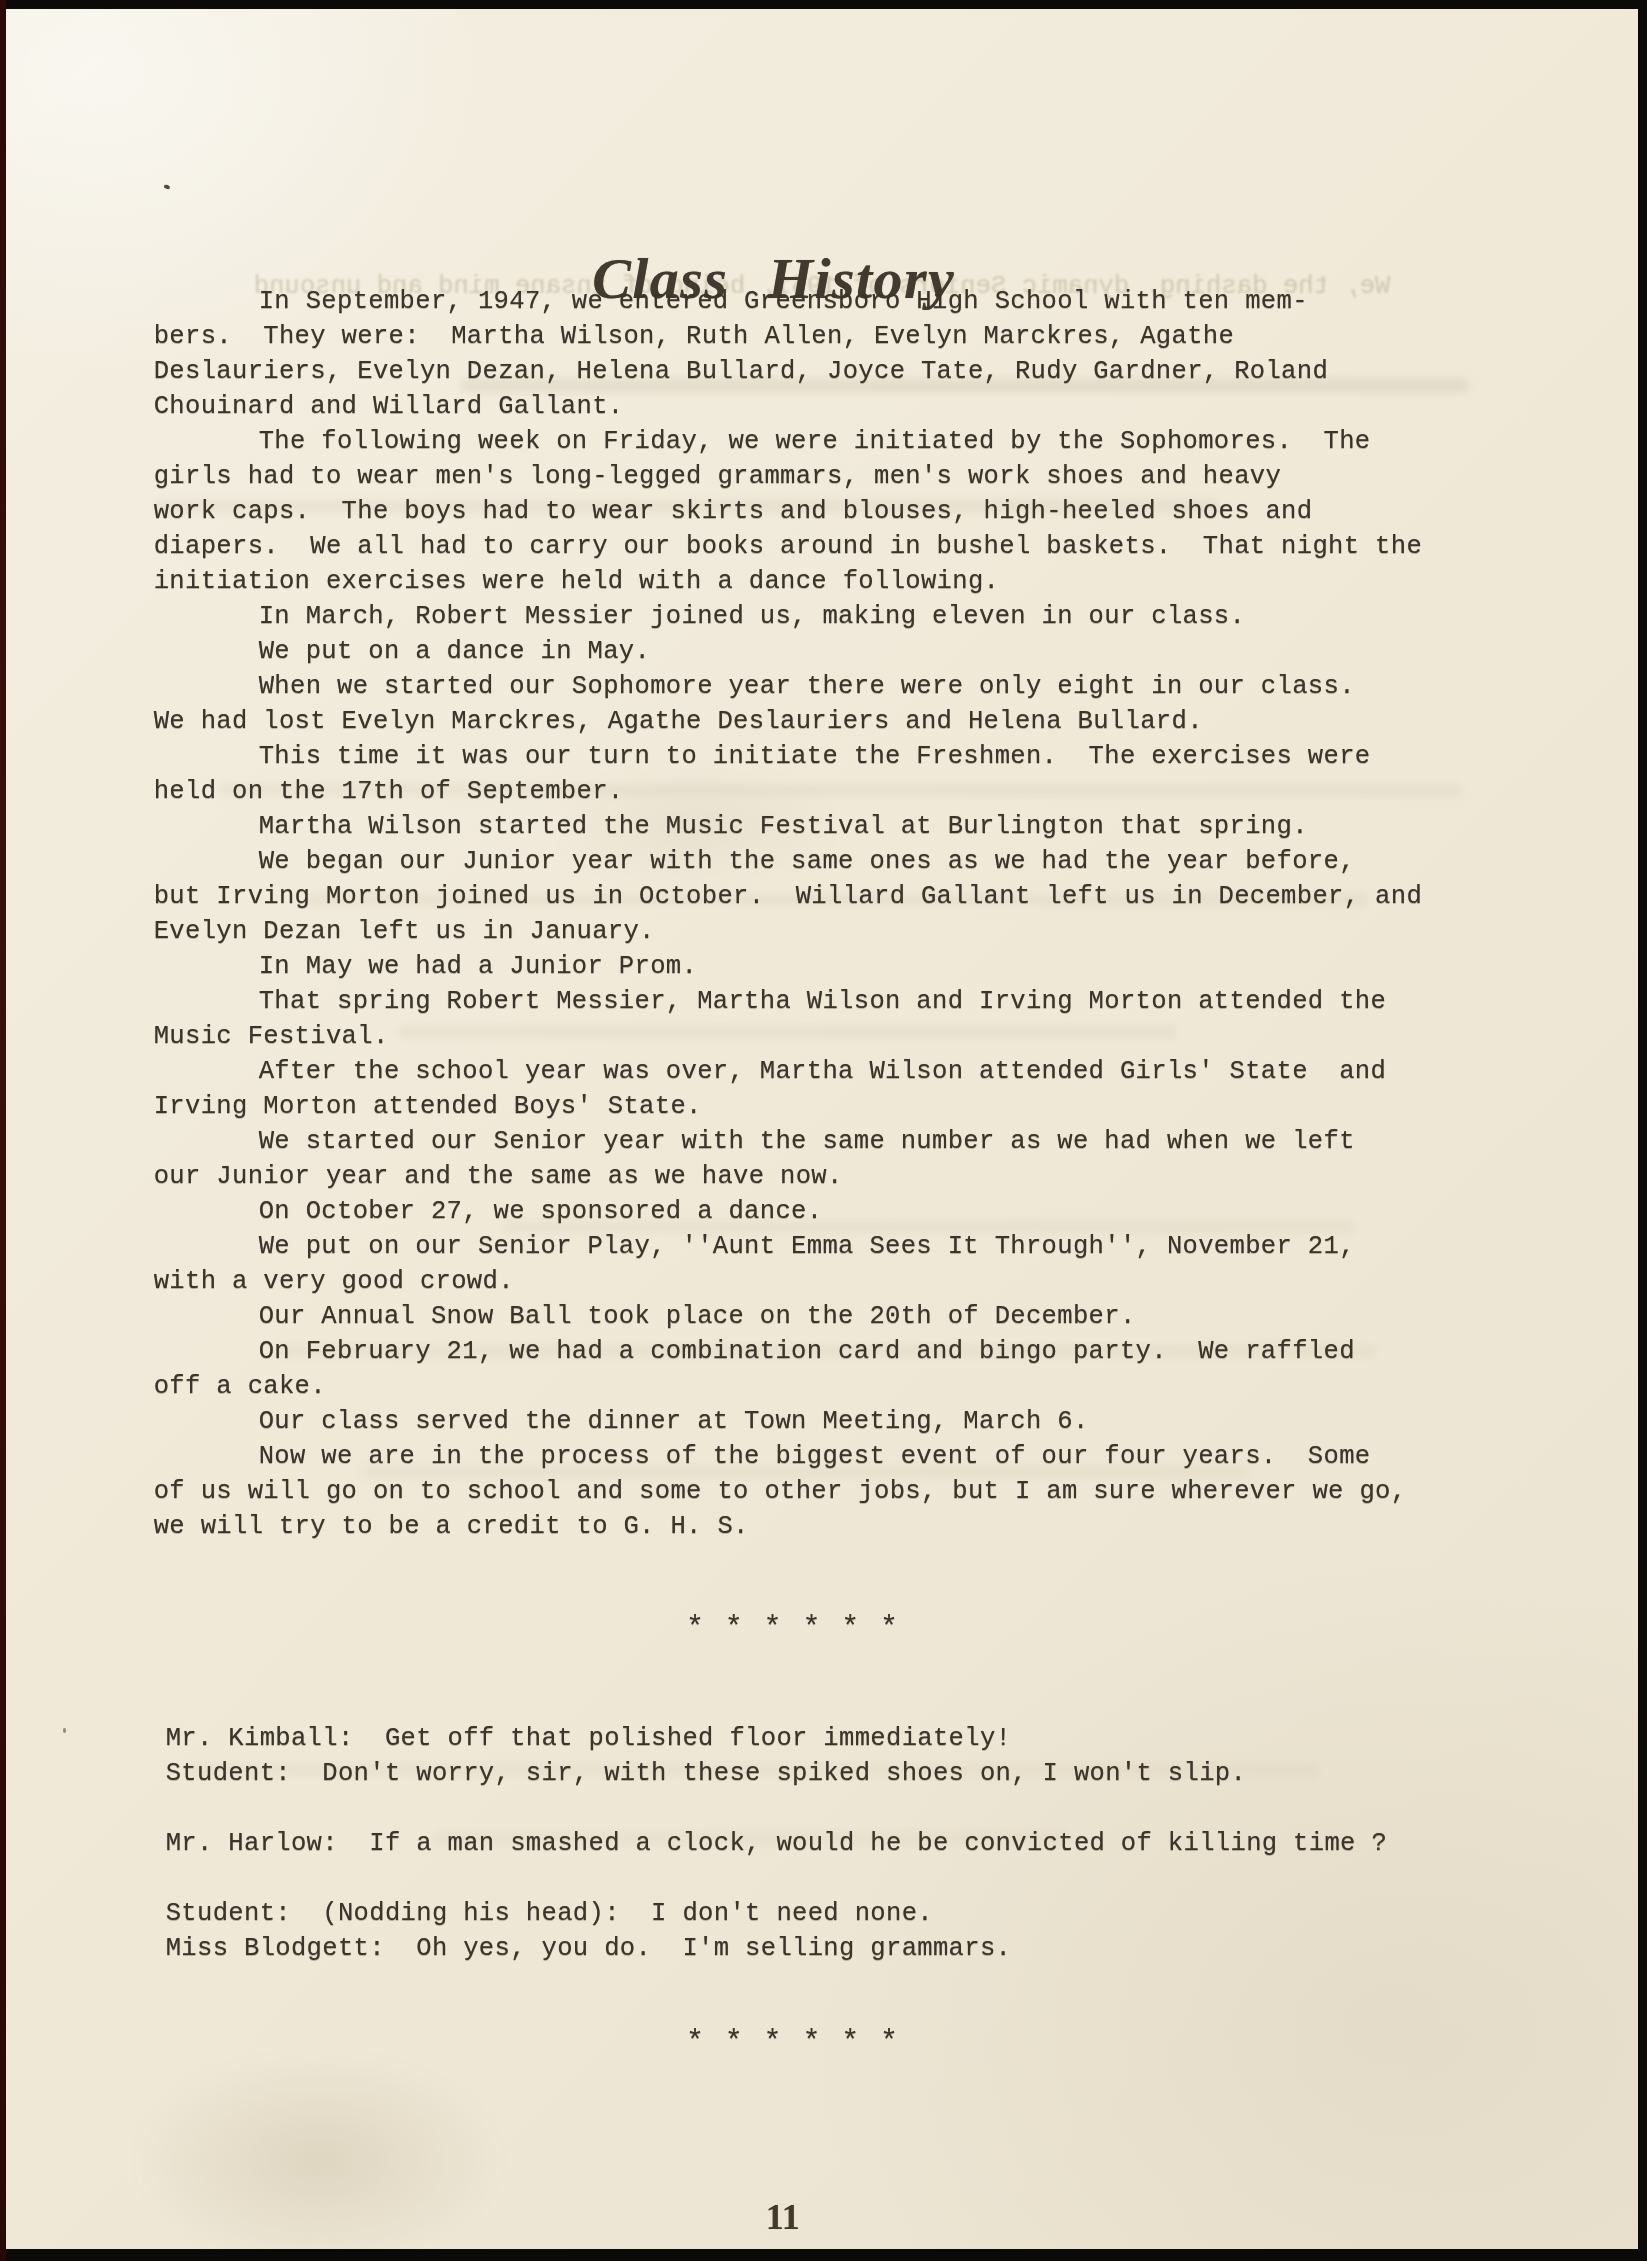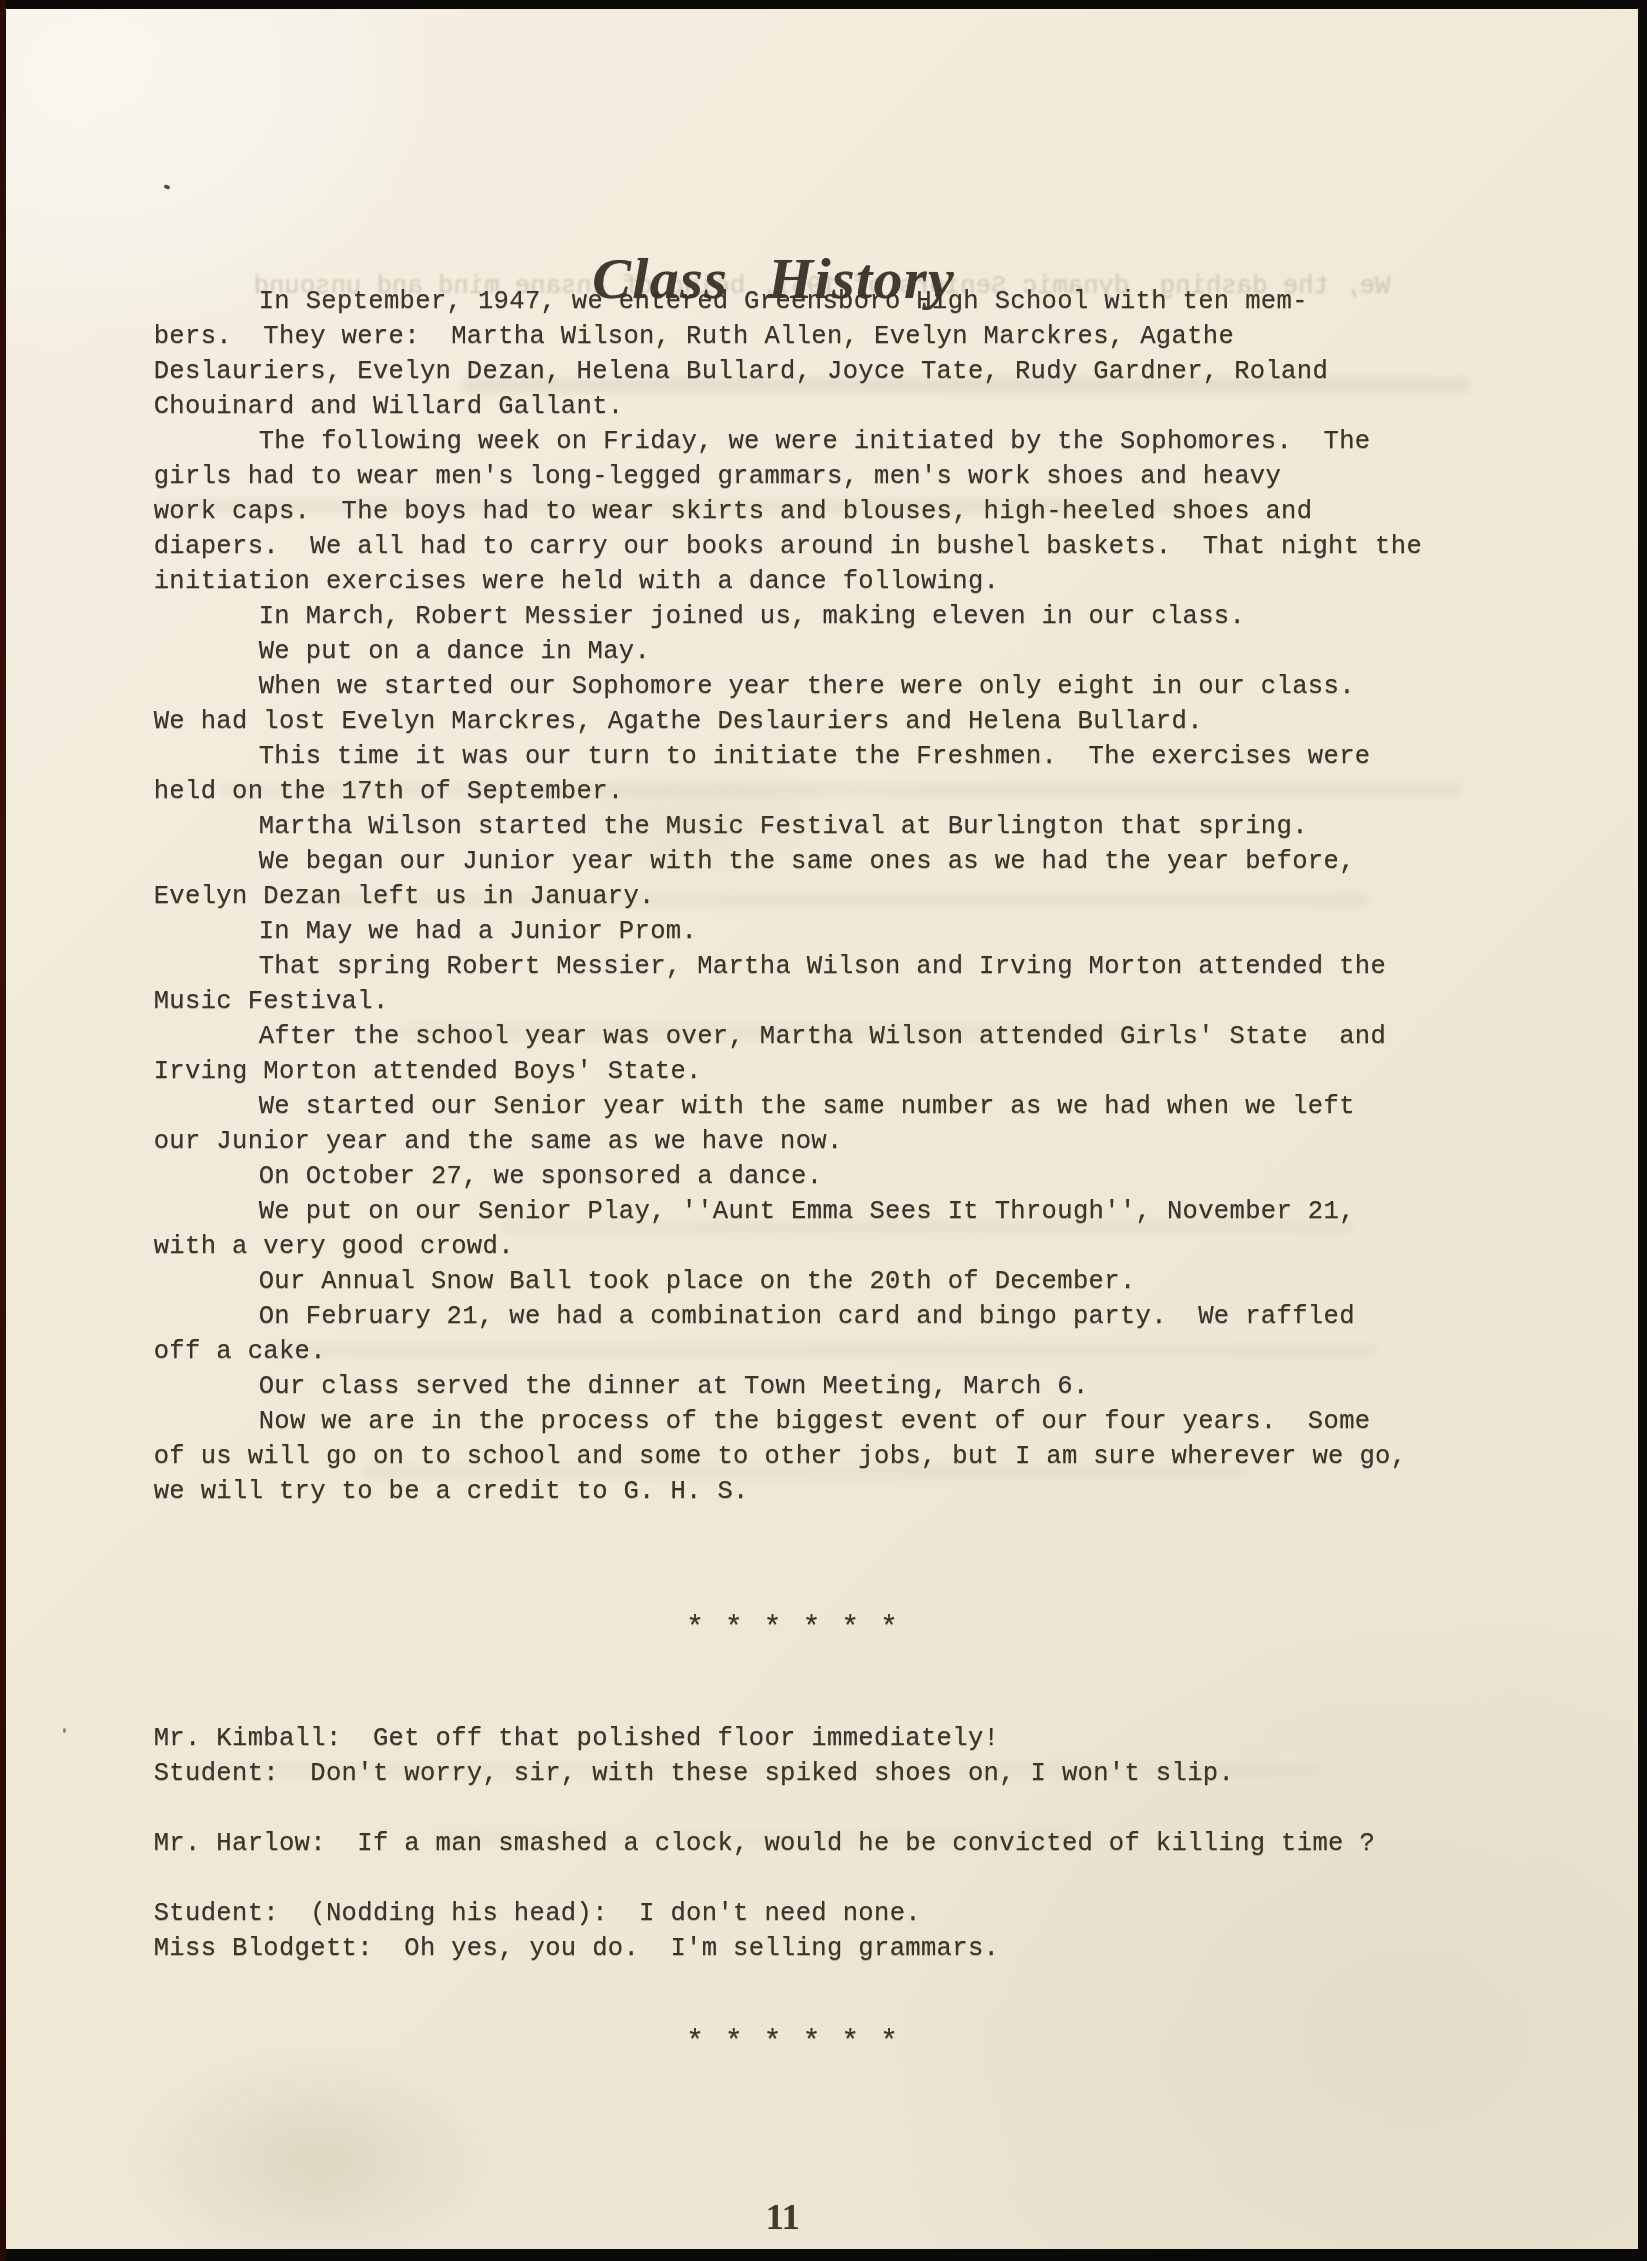--- a/index.html
+++ b/index.html
@@ -46,21 +46,21 @@
   .separator {
     position: absolute; left: 148px; width: 1278px;
     text-align: center;
     font-size: 30px; line-height: 35px; letter-spacing: 1.4px;
     color: #3a342a;
     text-shadow: 0 0.7px 0 rgba(58,52,42,0.30);
   }
   .separator.first  { top: 1602px; }
   .separator.second { top: 2016px; }
   .jokes {
-    position: absolute; top: 1712px; left: 148px; width: 1392px;
+    position: absolute; top: 1712px; left: 160px; width: 1392px;
     font-size: 25.6px; line-height: 35px; letter-spacing: 0.3px;
     color: #3a342a;
     text-shadow: 0 0.7px 0 rgba(58,52,42,0.30), 0 0 0.7px rgba(58,52,42,0.35);
   }
   .joke-line { white-space: pre; height: 35px; }
   .joke-group + .joke-group { margin-top: 35px; }
   .page-number {
     position: absolute; top: 2190px; left: 0; width: 100%;
     text-align: center; transform: translateX(-39px);
     font-family: "Liberation Serif", "DejaVu Serif", serif;
@@ -119,20 +119,21 @@
       <div class="line">diapers.  We all had to carry our books around in bushel baskets.  That night the</div>
       <div class="line">initiation exercises were held with a dance following.</div>
       <div class="line indent">In March, Robert Messier joined us, making eleven in our class.</div>
       <div class="line indent">We put on a dance in May.</div>
       <div class="line indent">When we started our Sophomore year there were only eight in our class.</div>
       <div class="line">We had lost Evelyn Marckres, Agathe Deslauriers and Helena Bullard.</div>
       <div class="line indent">This time it was our turn to initiate the Freshmen.  The exercises were</div>
       <div class="line">held on the 17th of September.</div>
       <div class="line indent">Martha Wilson started the Music Festival at Burlington that spring.</div>
       <div class="line indent">We began our Junior year with the same ones as we had the year before,</div>
+      <div class="line">but Irving Morton joined us in October.  Willard Gallant left us in December, and</div>
       <div class="line">Evelyn Dezan left us in January.</div>
       <div class="line indent">In May we had a Junior Prom.</div>
       <div class="line indent">That spring Robert Messier, Martha Wilson and Irving Morton attended the</div>
       <div class="line">Music Festival.</div>
       <div class="line indent">After the school year was over, Martha Wilson attended Girls' State  and</div>
       <div class="line">Irving Morton attended Boys' State.</div>
       <div class="line indent">We started our Senior year with the same number as we had when we left</div>
       <div class="line">our Junior year and the same as we have now.</div>
       <div class="line indent">On October 27, we sponsored a dance.</div>
       <div class="line indent">We put on our Senior Play, ''Aunt Emma Sees It Through'', November 21,</div>

